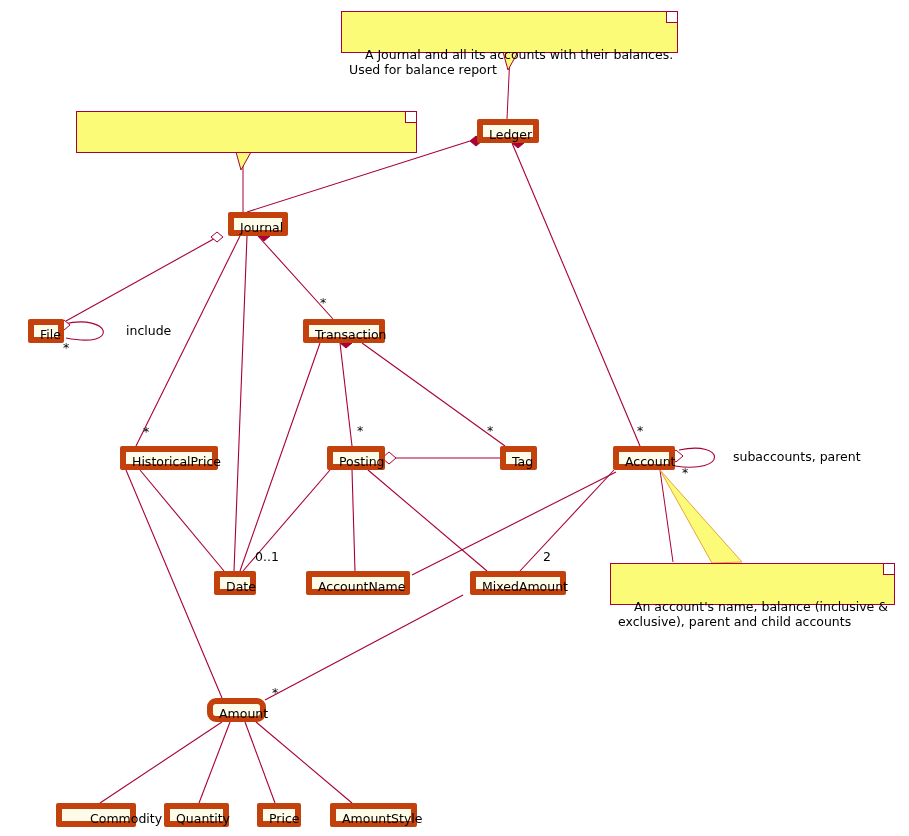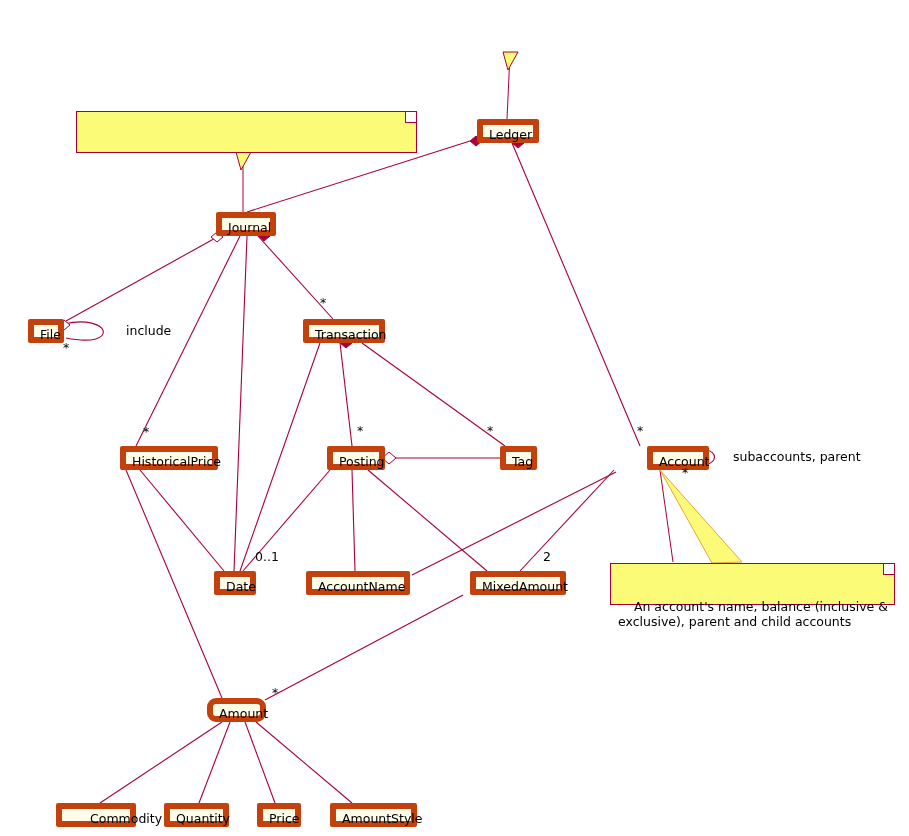--- a/index.html
+++ b/index.html
@@ -149,36 +149,41 @@
     <g fill="#fbfb77" stroke="#a80036" stroke-width="1">
       <polygon points="503,52 518,52 508,70"></polygon>
       <polygon points="236,152 251,152 241,170"></polygon>
     </g>
     <g fill="#fbfb77" stroke="#e8a33d" stroke-width="1">
       <polygon points="660,470 742,562 712,563"></polygon>
     </g>
   </svg>
 
   <div class="cls" style="left:477px;top:119px;width:62px;height:24px;">Ledger</div>
-  <div class="cls" style="left:216px;top:212px;width:60px;height:24px;">Journal</div>
+  <div class="cls" style="left:228px;top:212px;width:60px;height:24px;">Journal</div>
   <div class="cls" style="left:28px;top:319px;width:36px;height:24px;">File</div>
   <div class="cls" style="left:303px;top:319px;width:82px;height:24px;">Transaction</div>
   <div class="cls" style="left:81px;top:446px;width:98px;height:24px;margin-left:39px;">HistoricalPrice</div>
   <div class="cls" style="left:327px;top:446px;width:58px;height:24px;">Posting</div>
   <div class="cls" style="left:500px;top:446px;width:37px;height:24px;">Tag</div>
-  <div class="cls" style="left:613px;top:446px;width:62px;height:24px;margin-left:34px;">Account</div>
+  <div class="cls" style="left:613px;top:446px;width:62px;height:24px;">Account</div>
   <div class="cls" style="left:214px;top:571px;width:42px;height:24px;">Date</div>
   <div class="cls" style="left:306px;top:571px;width:104px;height:24px;">AccountName</div>
   <div class="cls" style="left:460px;top:571px;width:96px;height:24px;margin-left:10px;">MixedAmount</div>
   <div class="cls" style="left:207px;top:698px;width:59px;height:24px;border-radius:9px;">Amount</div>
   <div class="cls" style="left:56px;top:803px;width:80px;height:24px;padding-left:28px;">Commodity</div>
   <div class="cls" style="left:164px;top:803px;width:65px;height:24px;">Quantity</div>
   <div class="cls" style="left:257px;top:803px;width:44px;height:24px;">Price</div>
   <div class="cls" style="left:330px;top:803px;width:87px;height:24px;">AmountStyle</div>
 
+  <div class="note" style="left:341px;top:11px;width:337px;height:42px;">
+    <span class="fold"></span>
+    <span>A Journal and all its accounts with their balances.
+Used for balance report</span>
+  </div>
   <div class="note" style="left:76px;top:111px;width:341px;height:42px;">
     <span class="fold"></span>
   </div>
   <div class="note" style="left:610px;top:563px;width:285px;height:42px;">
     <span class="fold"></span>
     <span>An account's name, balance (inclusive &amp;
 exclusive), parent and child accounts</span>
   </div>
 
   <div class="mult" style="left:63px;top:340px;">*</div>

